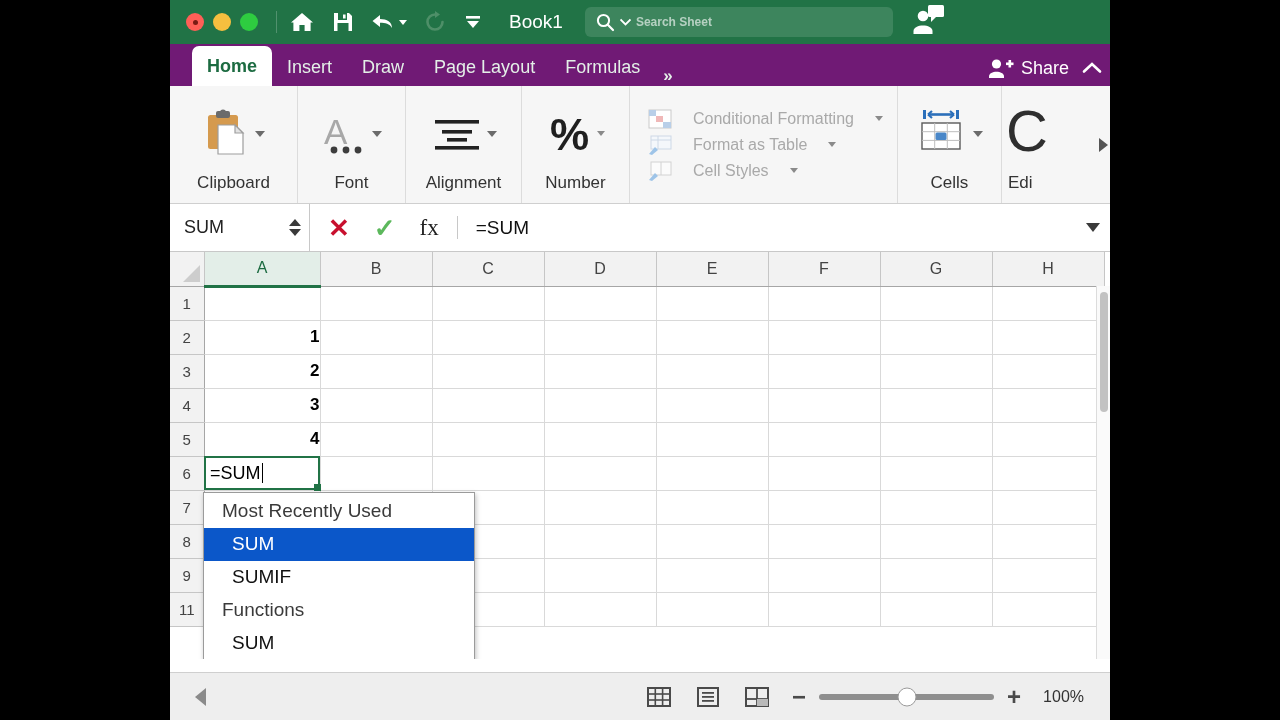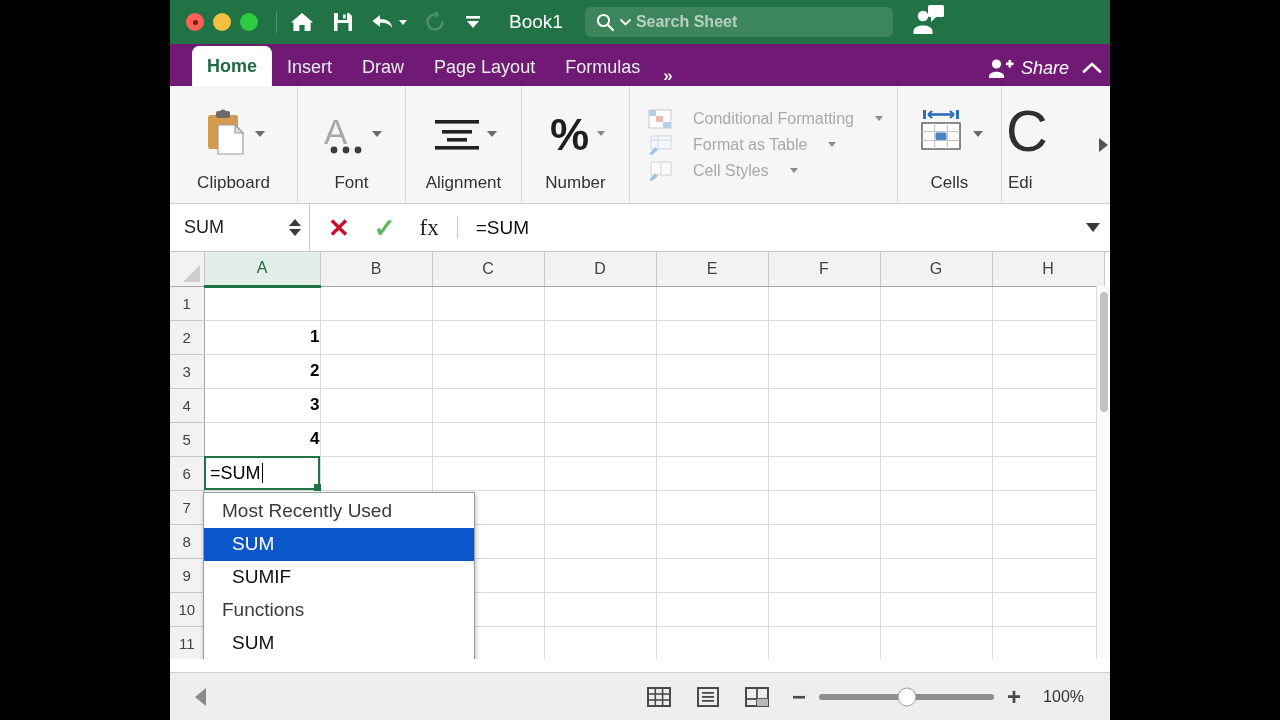--- a/index.html
+++ b/index.html
@@ -46,21 +46,21 @@
     color: #ffffff; font-size: 19px; margin-left: 26px; white-space: nowrap;
   }
   .searchbox {
     margin-left: 22px;
     width: 308px; height: 30px;
     background: rgba(255,255,255,.13);
     border-radius: 6px;
     display: flex; align-items: center; gap: 5px;
     padding: 0 10px;
   }
-  .search-ph { color: rgba(255,255,255,.62); font-size: 16px; font-weight: bold; }
+  .search-ph { color: rgba(255,255,255,.62); font-size: 12px; font-weight: bold; }
   .acct { margin-left: 18px; }
 
   
   .tabsrow {
     height: 42px;
     background: #701a75;
     display: flex;
     align-items: flex-end;
     position: relative;
   }
@@ -73,21 +73,21 @@
   .tab.first { margin-left: 22px; }
   .tab.active {
     background: #ffffff; color: #1c6b41; font-weight: bold;
     border-radius: 7px 7px 0 0; height: 40px;
   }
   .chev { font-size: 17px; color: #e4f0e8; padding: 0 8px; font-weight: bold; }
   .share-area {
     position: absolute; right: 8px; bottom: 7px;
     display: flex; align-items: center; gap: 13px;
   }
-  .share-btn { display: flex; align-items: center; gap: 7px; color: #fff; font-size: 18px; font-style: italic; }
+  .share-btn { display: flex; align-items: center; gap: 7px; color: #fff; font-size: 18px; }
   .collapse-ar { color: #fff; font-size: 15px; font-weight: bold; }
 
   
   .ribbon {
     height: 118px;
     background: #f6f6f6;
     border-bottom: 1px solid #cfcfcf;
     display: flex;
     position: relative;
     overflow: hidden;
@@ -628,31 +628,20 @@
         <td class="cell"></td>
         <td class="cell"></td>
         <td class="cell"></td>
         <td class="cell"></td>
         <td class="cell"></td>
         <td class="cell"></td>
         <td class="cell"></td>
         <td class="cell"></td>
       </tr>
       <tr>
-        <td class="rowh">10</td>
-        <td class="cell"></td>
-        <td class="cell"></td>
-        <td class="cell"></td>
-        <td class="cell"></td>
-        <td class="cell"></td>
-        <td class="cell"></td>
-        <td class="cell"></td>
-        <td class="cell"></td>
-      </tr>
-      <tr>
         <td class="rowh">11</td>
         <td class="cell"></td>
         <td class="cell"></td>
         <td class="cell"></td>
         <td class="cell"></td>
         <td class="cell"></td>
         <td class="cell"></td>
         <td class="cell"></td>
         <td class="cell"></td>
       </tr>

